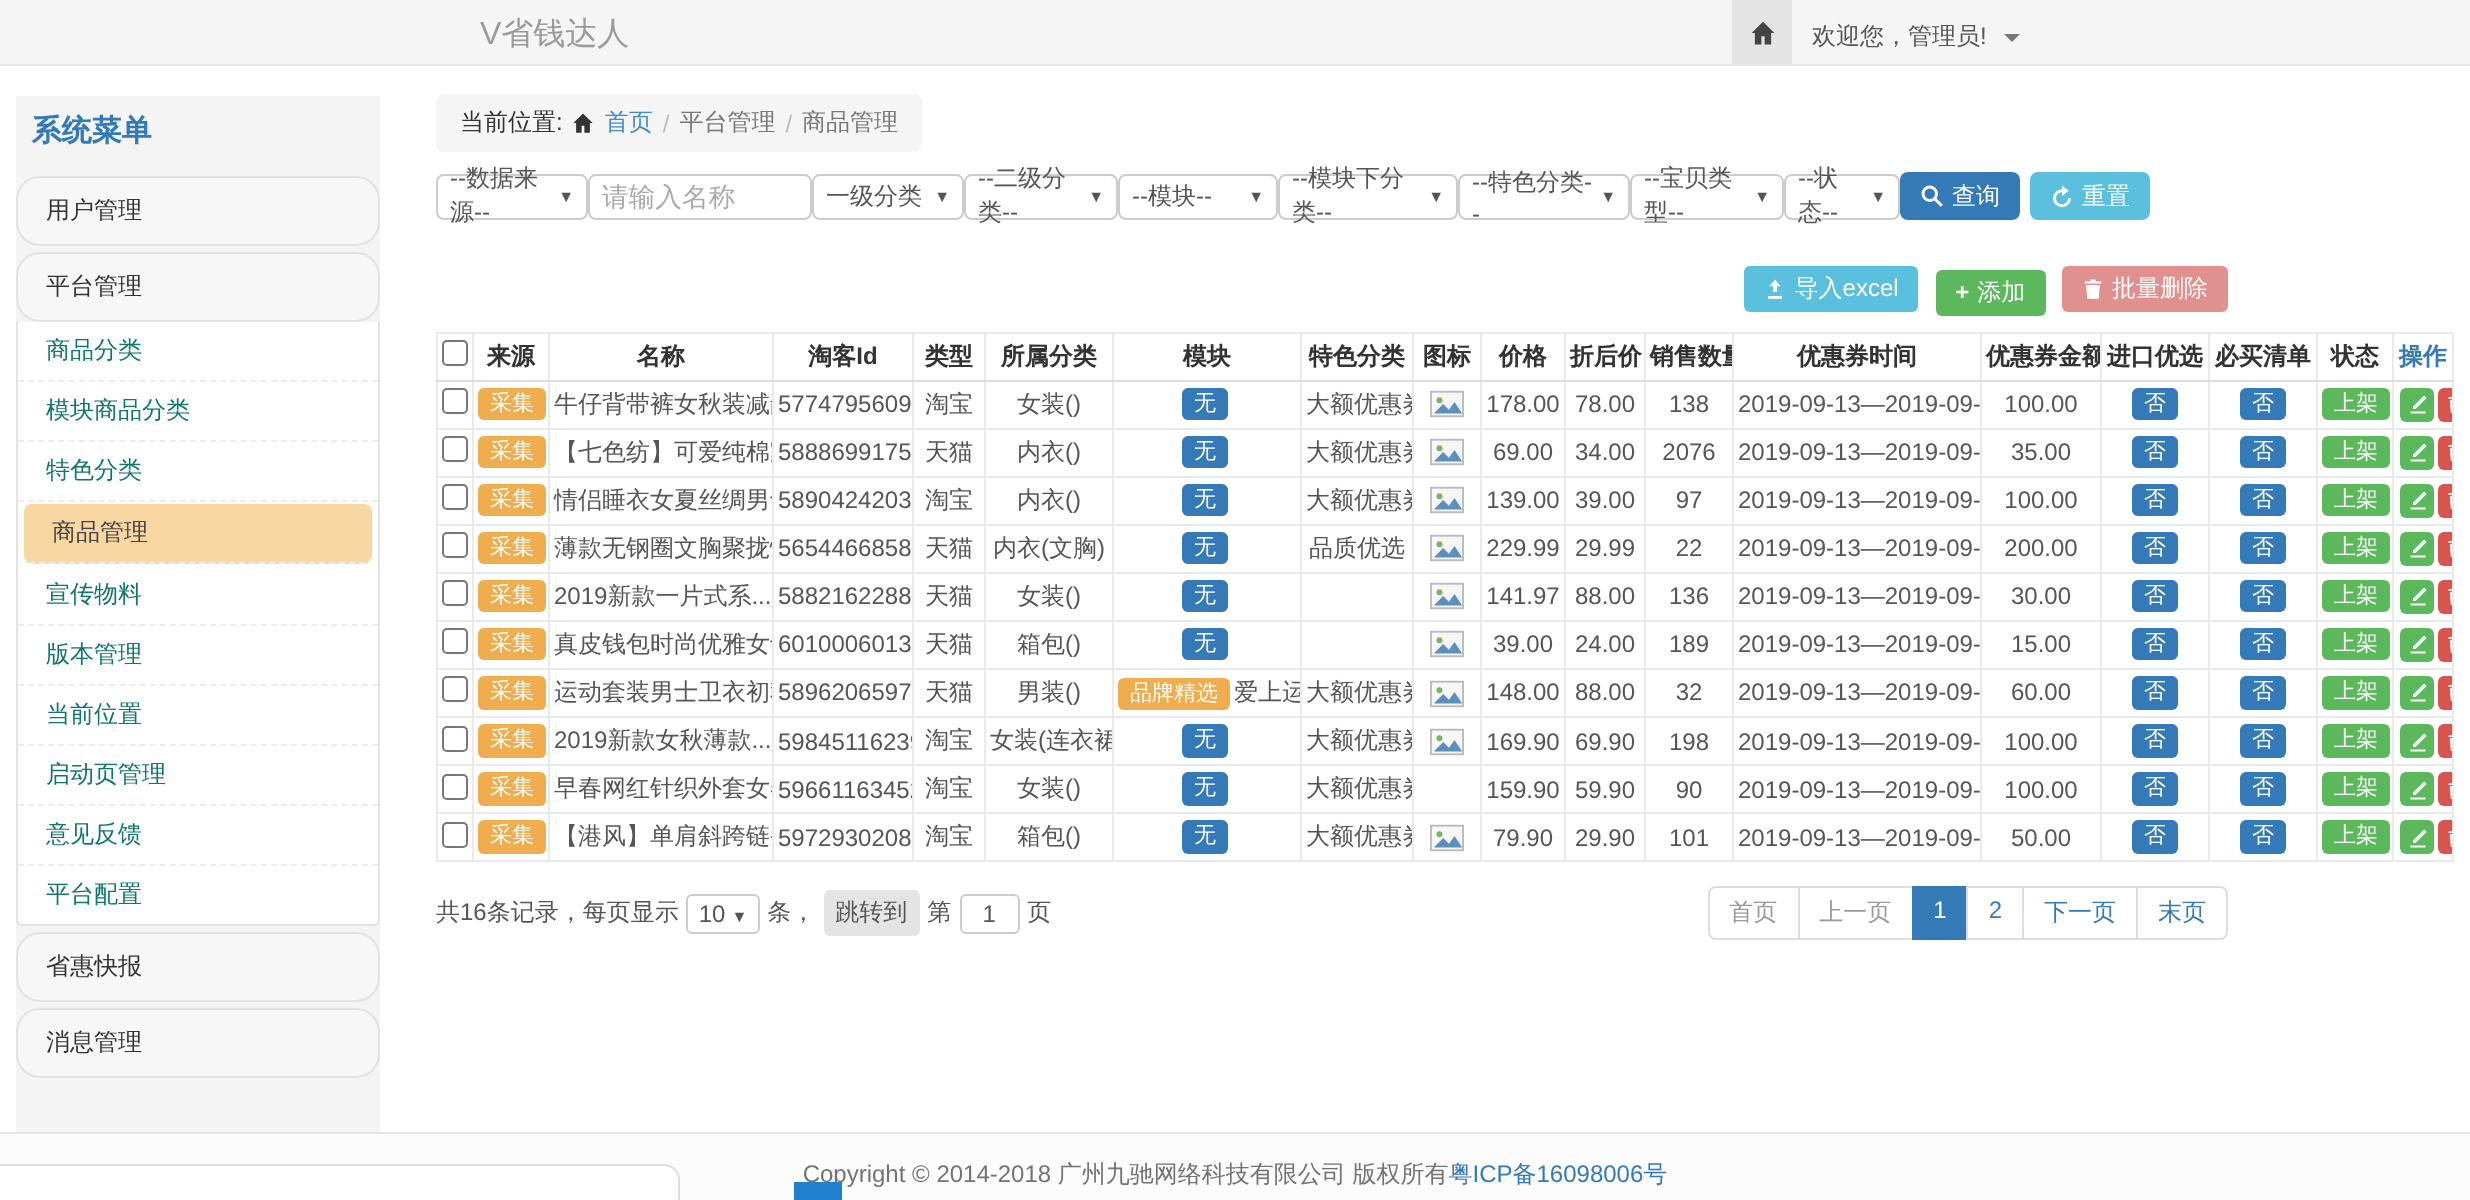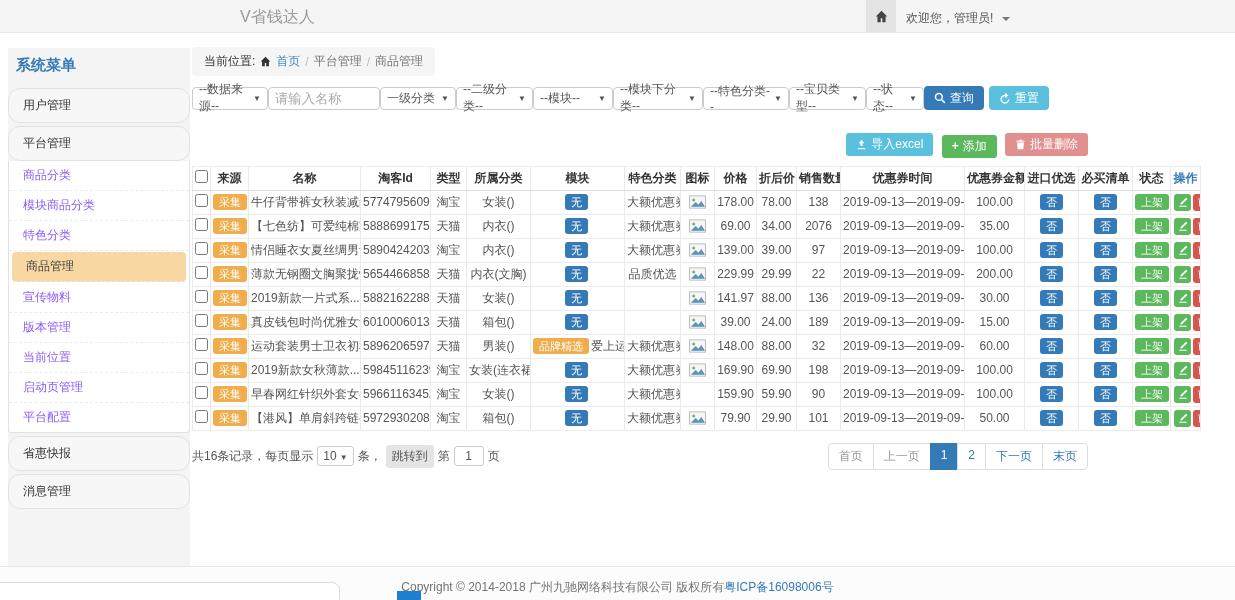--- a/index.html
+++ b/index.html
@@ -12,26 +12,26 @@
   .brand { position:absolute; left:240px; top:7px; font-size:16px; color:#9a9a9a; }
   .home-btn { position:absolute; left:866px; top:0; width:30px; height:32px; background:#e4e4e4; display:flex; align-items:center; justify-content:center; color:#444; cursor:pointer; }
   .welcome { position:absolute; left:906px; top:10px; font-size:12px; color:#555; cursor:pointer; }
   .caret-down { display:inline-block; margin-left:5px; width:0; height:0; border-left:4px solid transparent; border-right:4px solid transparent; border-top:4px solid #777; vertical-align:middle; }
 
   
   .sidebar { position:absolute; left:8px; top:48px; width:182px; height:518px; background:#f4f4f4; overflow:hidden; z-index:2; }
   .sidebar-title { color:#337ab7; font-size:15px; font-weight:bold; padding:8px 8px 10px; }
   .menu-header { background:#f7f7f7; border:1px solid #e2e2e2; border-radius:12px; padding:8px 14px; margin-top:3px; color:#333; cursor:pointer; }
   .menu-items { background:#fff; border:1px solid #e2e2e2; border-top:none; border-radius:0 0 3px 3px; }
-  .menu-item { padding:6px 14px; color:#8b5cf6; border-bottom:1px dashed #ececec; cursor:pointer; }
+  .menu-item { padding:6px 14px; color:#0f766e; border-bottom:1px dashed #ececec; cursor:pointer; }
   .menu-item:last-child { border-bottom:none; }
   .menu-item.active { background:#f8d7a3; border-radius:4px; color:#444; margin:1px 3px; }
 
   
-  .main { position:absolute; left:192px; top:40px; width:896px; }
+  .main { position:absolute; left:218px; top:40px; width:896px; }
   .breadcrumb { display:inline-flex; align-items:center; gap:5px; background:#f5f5f5; border-radius:4px; padding:6px 12px; margin-top:7px; color:#333; }
   .breadcrumb .bc-link { color:#428bca; cursor:pointer; }
   .breadcrumb .bc-sep { color:#bbb; }
   .breadcrumb .bc-plain { color:#777; }
 
   .filter-row { display:flex; gap:0; margin-top:10px; align-items:center; }
   .fctl { height:23px; border:1px solid #ccc; border-radius:4px; background:#fff; display:flex; align-items:center; padding:0 6px; color:#555; cursor:pointer; justify-content:space-between; }
   .fctl .sel-caret { color:#555; font-size:8px; margin-left:4px; }
   input.fctl { cursor:text; }
   input.fctl::placeholder { color:#aaa; }
@@ -116,20 +116,21 @@
     <div class="menu-header">平台管理</div>
     <div class="menu-items">
           <div class="menu-item">商品分类</div>
           <div class="menu-item">模块商品分类</div>
           <div class="menu-item">特色分类</div>
           <div class="menu-item active">商品管理</div>
           <div class="menu-item">宣传物料</div>
           <div class="menu-item">版本管理</div>
           <div class="menu-item">当前位置</div>
           <div class="menu-item">启动页管理</div>
+          <div class="menu-item">意见反馈</div>
           <div class="menu-item">平台配置</div>
         </div>
   </div>
       <div class="menu-group">
     <div class="menu-header">省惠快报</div>
 
   </div>
       <div class="menu-group">
     <div class="menu-header">消息管理</div>
 

